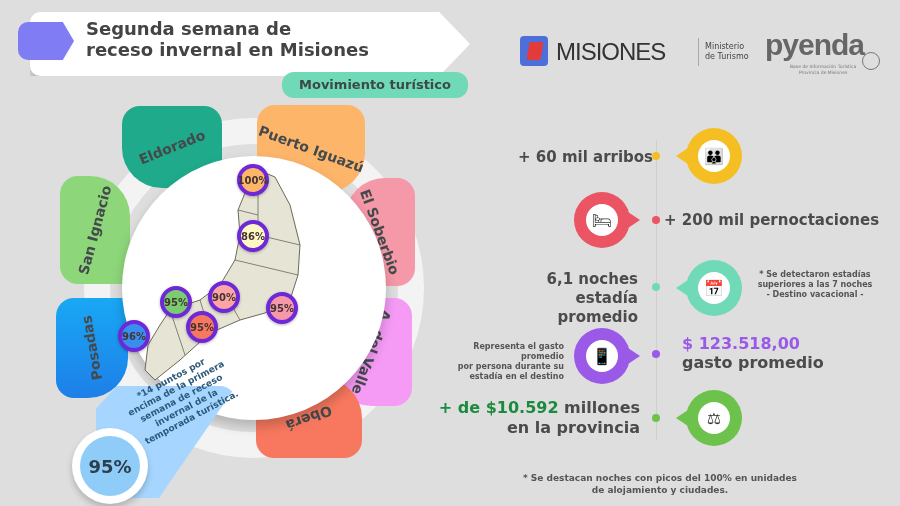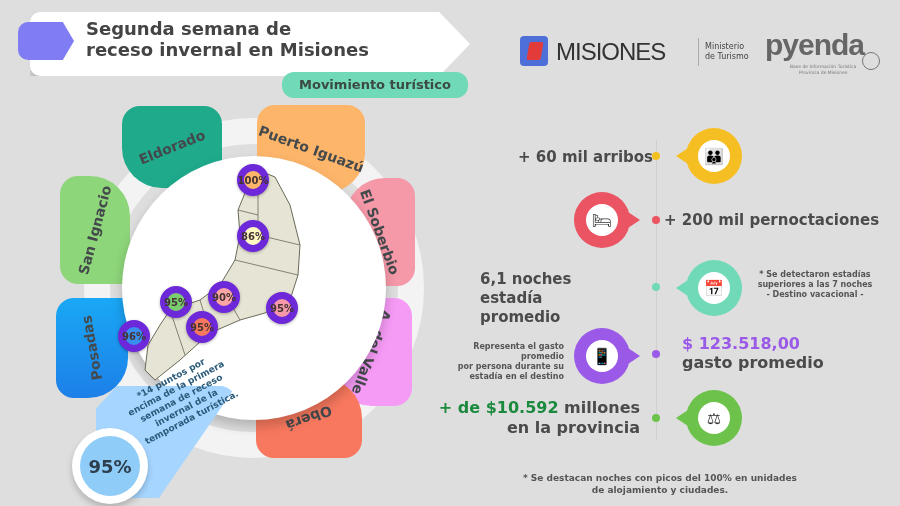--- a/index.html
+++ b/index.html
@@ -18,21 +18,21 @@
   .ministerio{left:705px;top:42px;font-size:8px;line-height:10px;color:#444}
   .pyenda{left:765px;top:28px;font-size:30px;font-weight:bold;color:#666;letter-spacing:-1px;font-family:"Liberation Sans",sans-serif}
   .pyenda-sub{left:790px;top:64px;font-size:4.5px;line-height:6px;color:#777;text-align:center}
   .globe{left:862px;top:52px;width:18px;height:18px;border:1.2px solid #777;border-radius:50%}
   
   .ring{left:84px;top:118px;width:340px;height:340px;border-radius:50%;border:26px solid #f3f3f3}
   .center{left:122px;top:156px;width:264px;height:264px;border-radius:50%;background:#fff;box-shadow:0 6px 12px rgba(0,0,0,.2)}
   .seg{position:absolute;font-weight:bold;font-size:14px;color:#44494c;display:flex;align-items:center;justify-content:center;border-radius:18px}
   .seg span{display:block;white-space:nowrap}
   .map{left:140px;top:165px;width:250px;height:225px}
-  .pct{position:absolute;width:32px;height:32px;border-radius:50%;border:7px solid #6d28d9;font-size:10px;font-weight:bold;color:#433;display:flex;align-items:center;justify-content:center;box-shadow:0 1px 3px rgba(0,0,0,.3)}
+  .pct{position:absolute;width:32px;height:32px;border-radius:50%;border:4px solid #6d28d9;font-size:10px;font-weight:bold;color:#433;display:flex;align-items:center;justify-content:center;box-shadow:0 1px 3px rgba(0,0,0,.3)}
   .callout{left:96px;top:386px;width:140px;height:112px;background:#a6d6ff;border-radius:16px;clip-path:polygon(15% 0,100% 0,45% 100%,0 100%,0 20%)}
   .callout-text{left:120px;top:400px;width:110px;font-size:9px;font-weight:bold;color:#2c5a7a;transform:rotate(-28deg);transform-origin:left top;line-height:11px;text-align:center}
   .big-pct{left:72px;top:428px;width:76px;height:76px;border-radius:50%;background:#fff;box-shadow:0 4px 6px rgba(0,0,0,.2)}
   .big-pct-inner{left:80px;top:436px;width:60px;height:60px;border-radius:50%;background:#8fcdf8;font-weight:bold;font-size:18px;color:#2d3e4e;display:flex;align-items:center;justify-content:center}
   
   .vline{left:656px;top:140px;width:1px;height:300px;background:#cfcfcf}
   .dot{width:8px;height:8px;border-radius:50%}
   .stat{font-weight:bold;font-size:15px;color:#4b4b4b;line-height:19px}
   .bubble{width:56px;height:56px;border-radius:50%}
   .bubble-inner{position:absolute;left:12px;top:12px;width:32px;height:32px;border-radius:50%;background:#fff;font-size:16px;display:flex;align-items:center;justify-content:center;color:#333}
@@ -116,21 +116,21 @@
 <div class="abs bubble tail-l" style="left:686px;top:128px;background:#f5bf24;border-color:#f5bf24">
   <div class="bubble-inner">👪</div>
   </div>
 
 <div class="abs bubble tail-r" style="left:574px;top:192px;background:#ea5463;border-color:#ea5463">
   <div class="bubble-inner">🛏</div>
   </div>
 <div class="abs dot" style="left:652px;top:216px;background:#ea5463"></div>
 <div class="abs stat" style="left:664px;top:211px">+ 200 mil pernoctaciones</div>
 
-<div class="abs stat" style="left:480px;top:270px;width:130px">
+<div class="abs stat" style="left:508px;top:270px;text-align:right;width:130px">
   <div>6,1 noches</div>
   <div>estadía promedio</div>
   </div>
 <div class="abs dot" style="left:652px;top:283px;background:#6fd9b8"></div>
 <div class="abs bubble tail-l" style="left:686px;top:260px;background:#6fd9b8;border-color:#6fd9b8">
   <div class="bubble-inner">📅</div>
   </div>
 <div class="abs small" style="left:755px;top:270px;text-align:center;width:120px">
   <div>* Se detectaron estadías</div>
   <div>superiores a las 7 noches</div>

